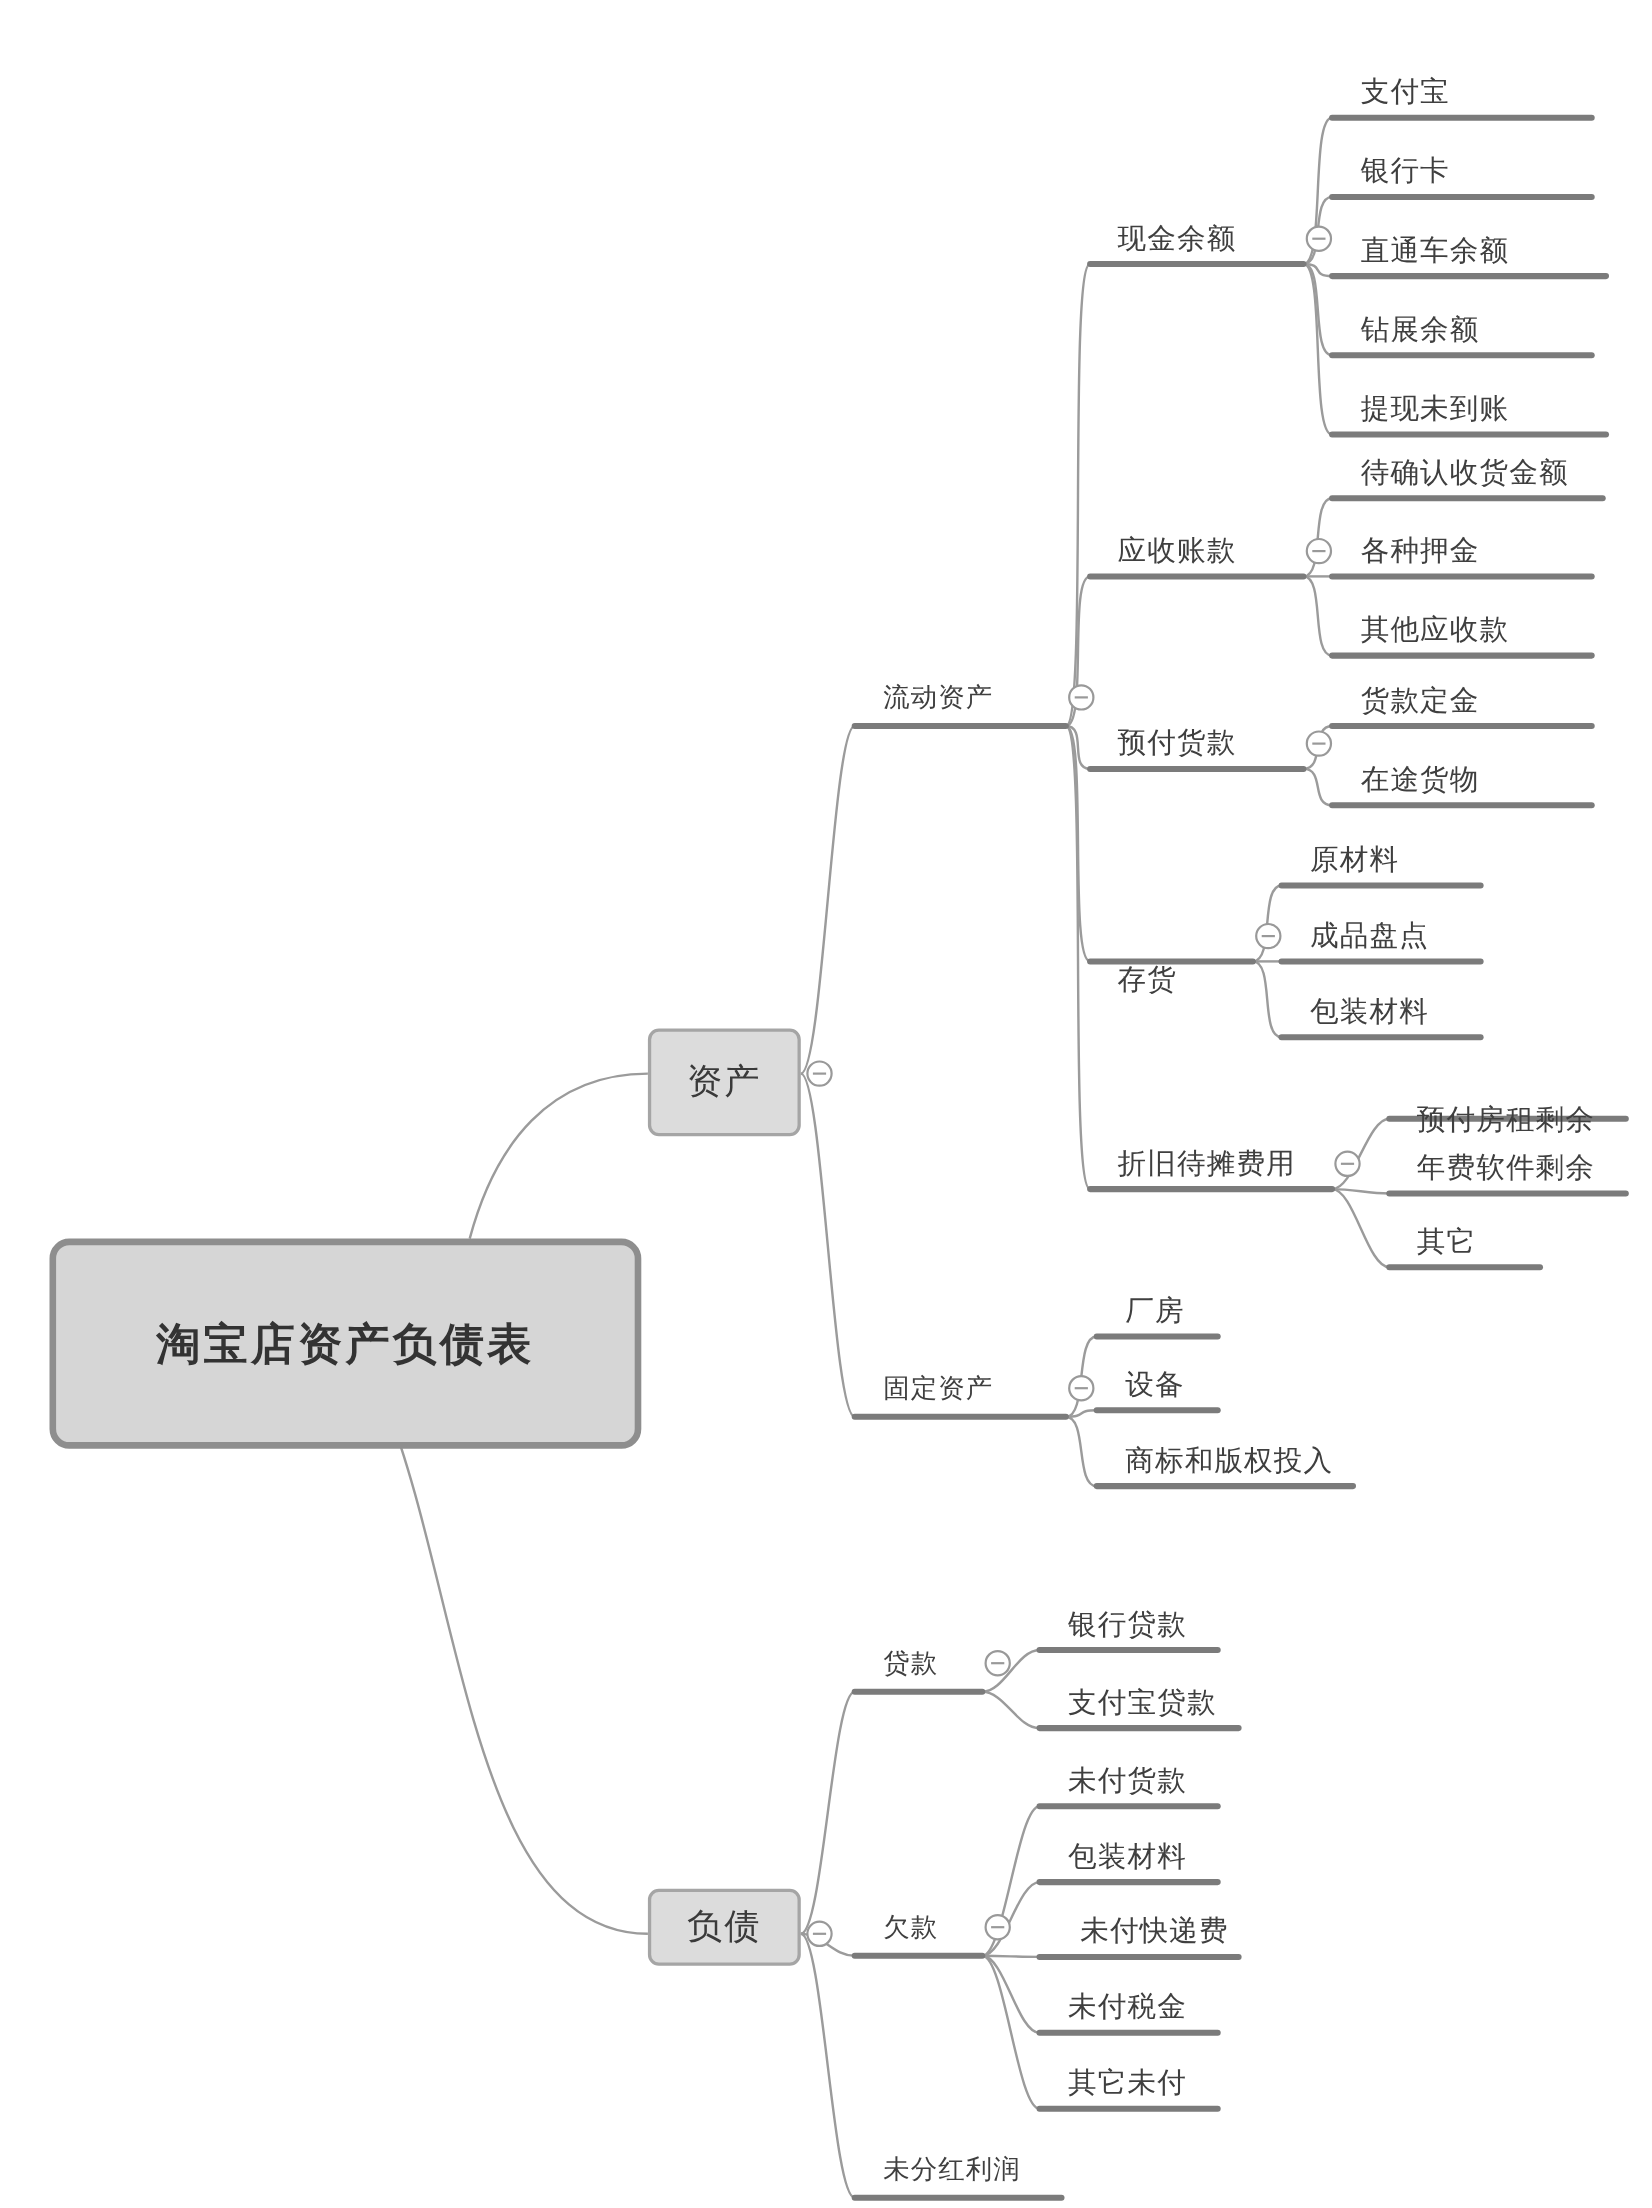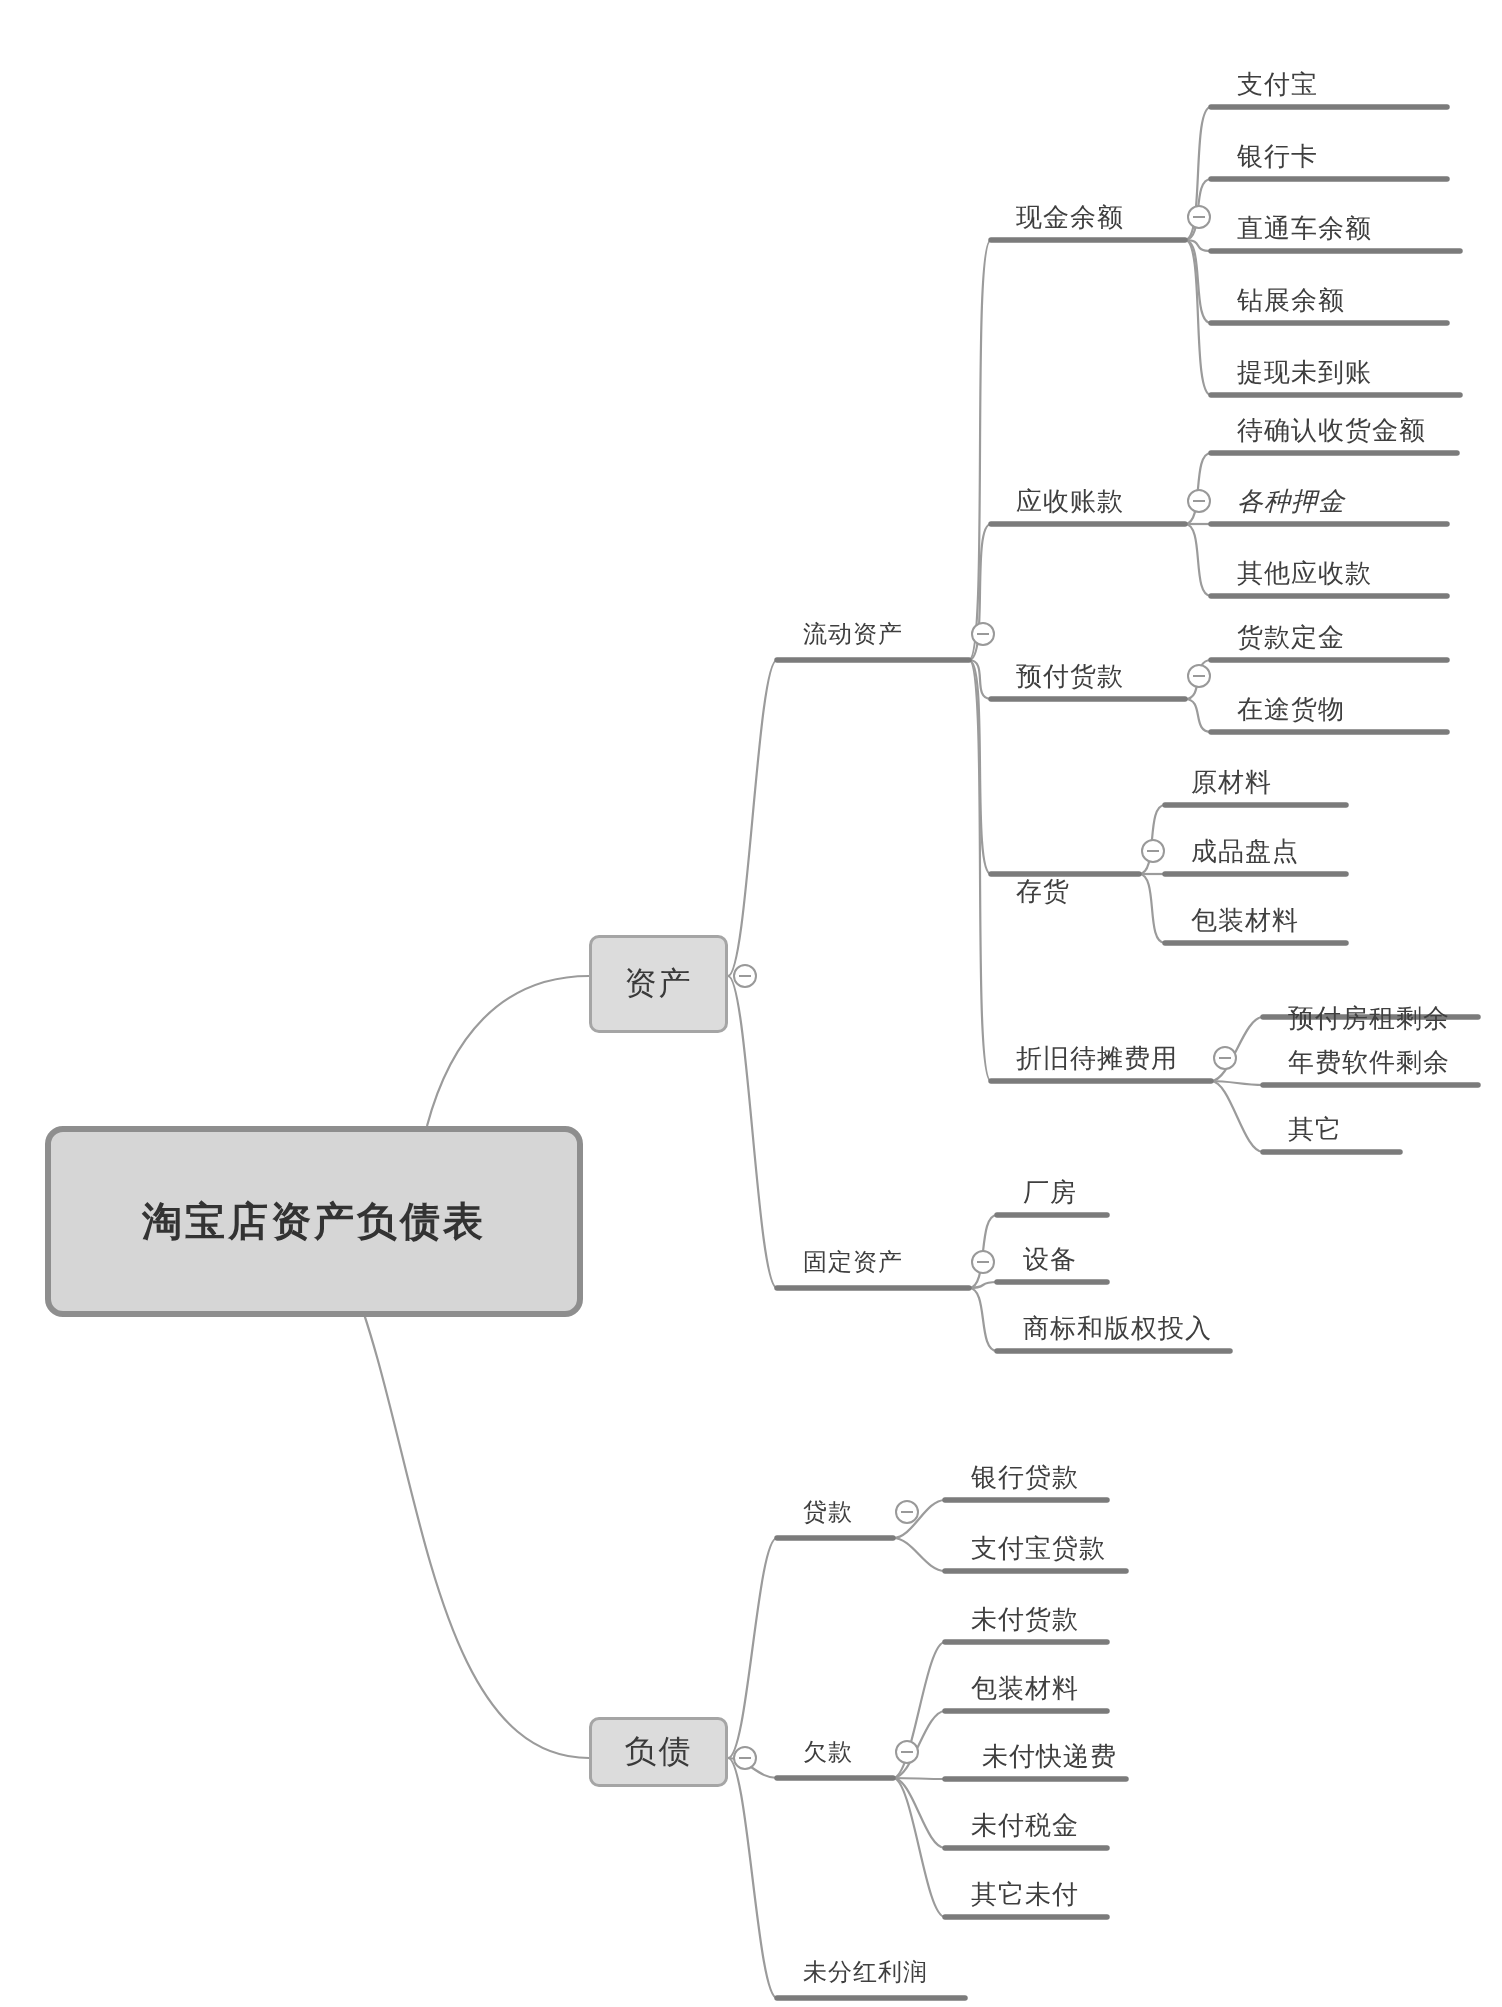--- a/index.html
+++ b/index.html
@@ -222,21 +222,21 @@
   <div class="lbl" style="left:1016px;top:874px;">存货</div>
   <div class="lbl" style="left:1016px;top:1041px;">折旧待摊费用</div>
 
   <div class="lbl" style="left:1237px;top:67px;">支付宝</div>
   <div class="lbl" style="left:1237px;top:139px;">银行卡</div>
   <div class="lbl" style="left:1237px;top:211px;">直通车余额</div>
   <div class="lbl" style="left:1237px;top:283px;">钻展余额</div>
   <div class="lbl" style="left:1237px;top:355px;">提现未到账</div>
 
   <div class="lbl" style="left:1237px;top:413px;">待确认收货金额</div>
-  <div class="lbl" style="left:1237px;top:484px;font-style:italic;">各种押金</div>
+  <div class="lbl" style="left:1237px;top:484px;">各种押金</div>
   <div class="lbl" style="left:1237px;top:556px;">其他应收款</div>
 
   <div class="lbl" style="left:1237px;top:620px;">货款定金</div>
   <div class="lbl" style="left:1237px;top:692px;">在途货物</div>
 
   <div class="lbl" style="left:1191px;top:765px;">原材料</div>
   <div class="lbl" style="left:1191px;top:834px;">成品盘点</div>
   <div class="lbl" style="left:1191px;top:903px;">包装材料</div>
 
   <div class="lbl" style="left:1288px;top:977px;margin-top:24px;">预付房租剩余</div>

